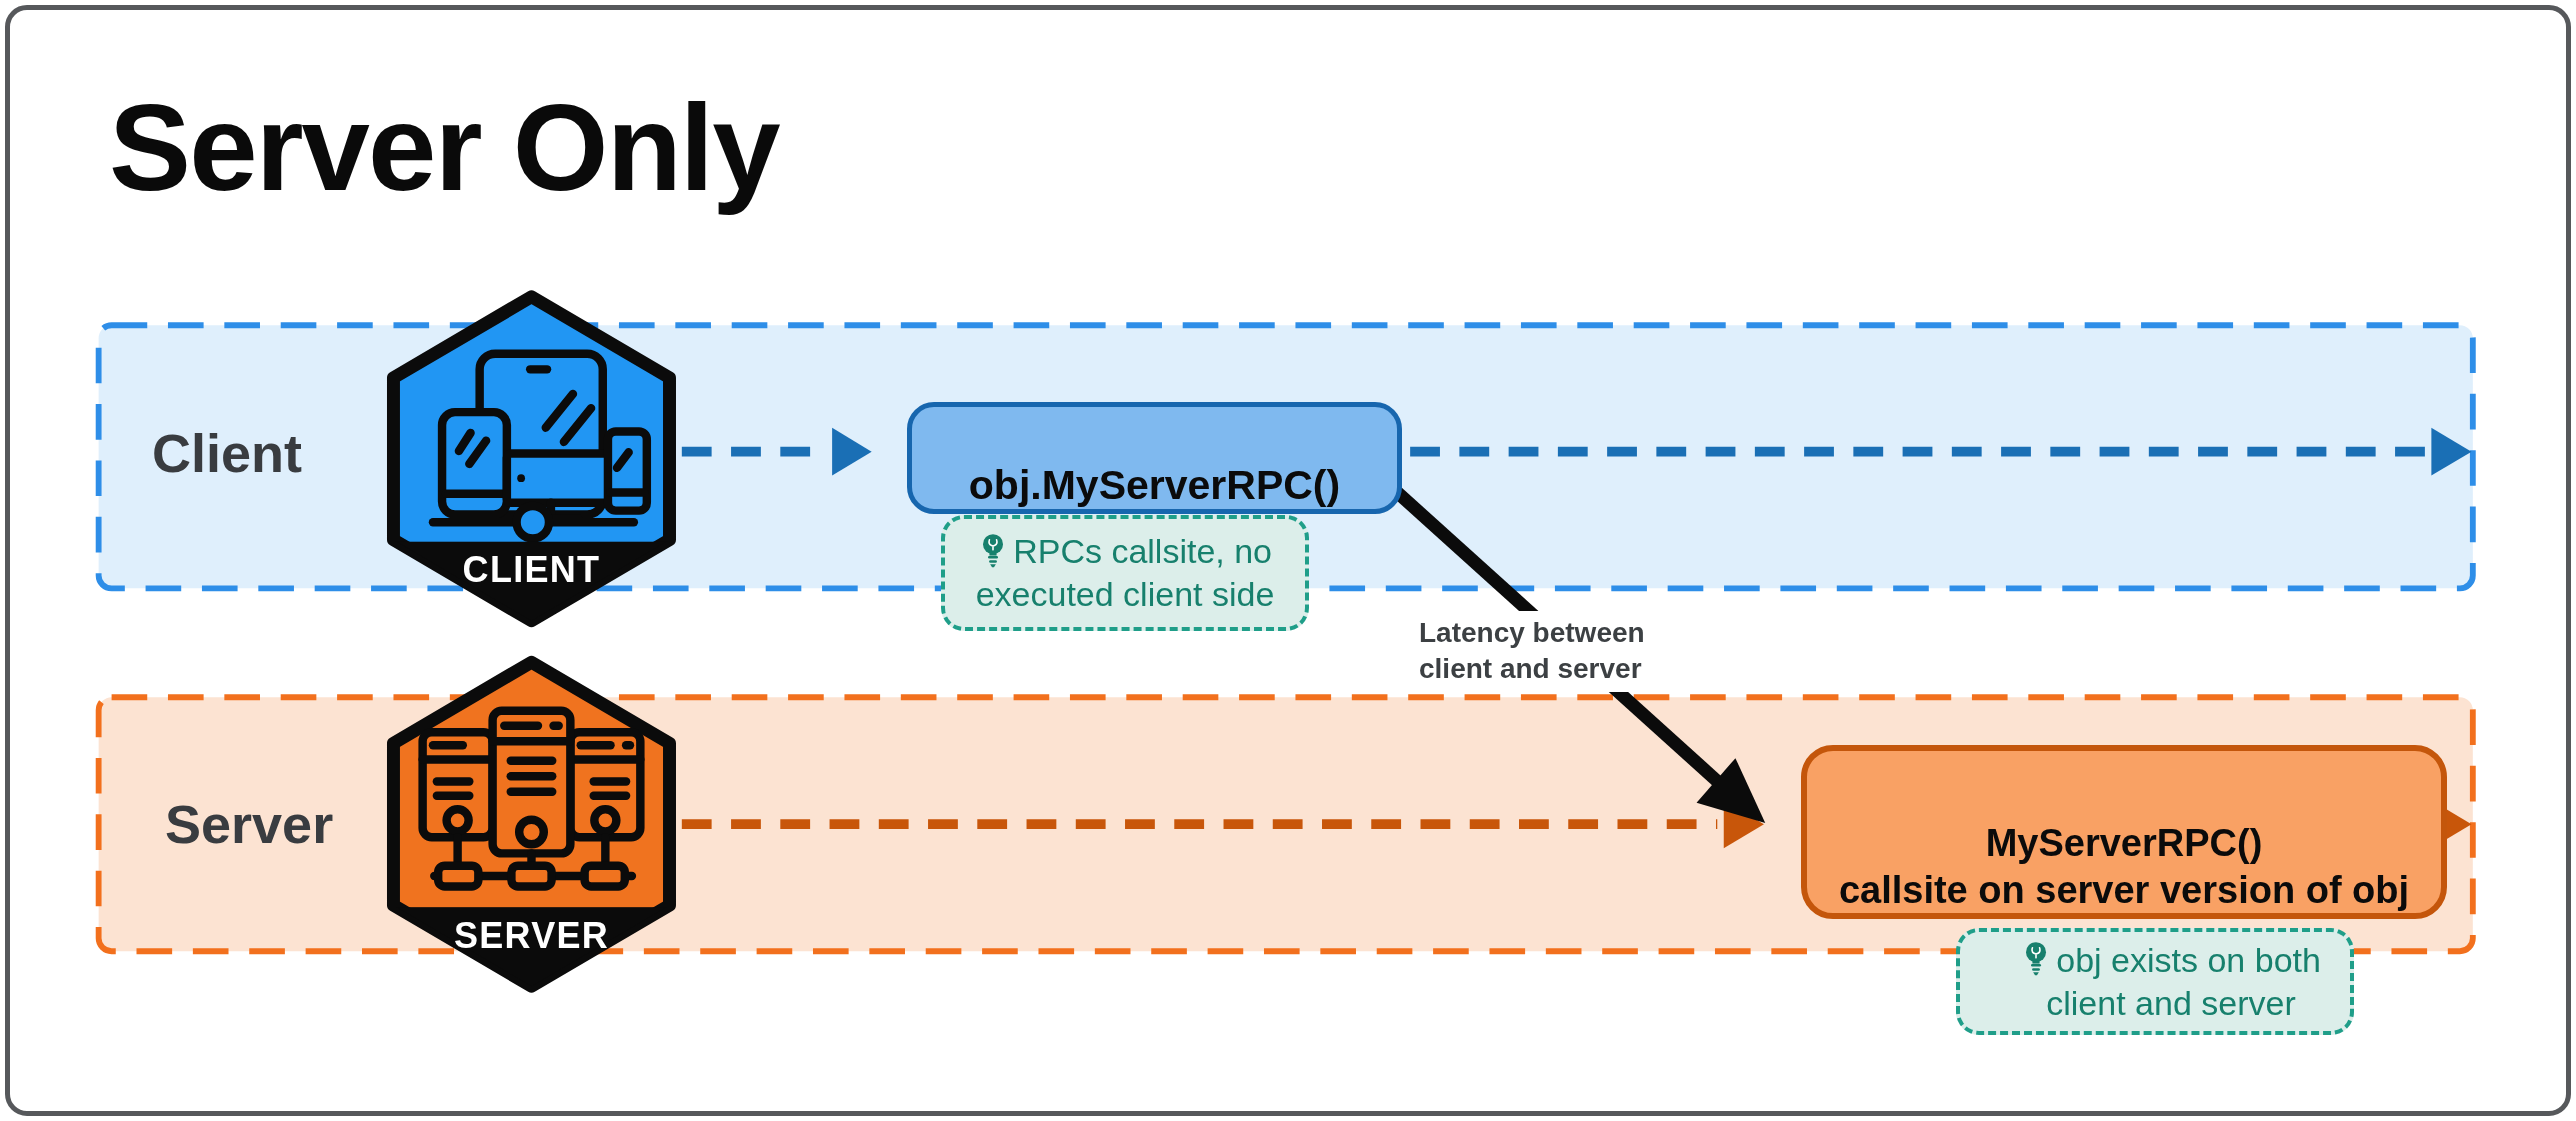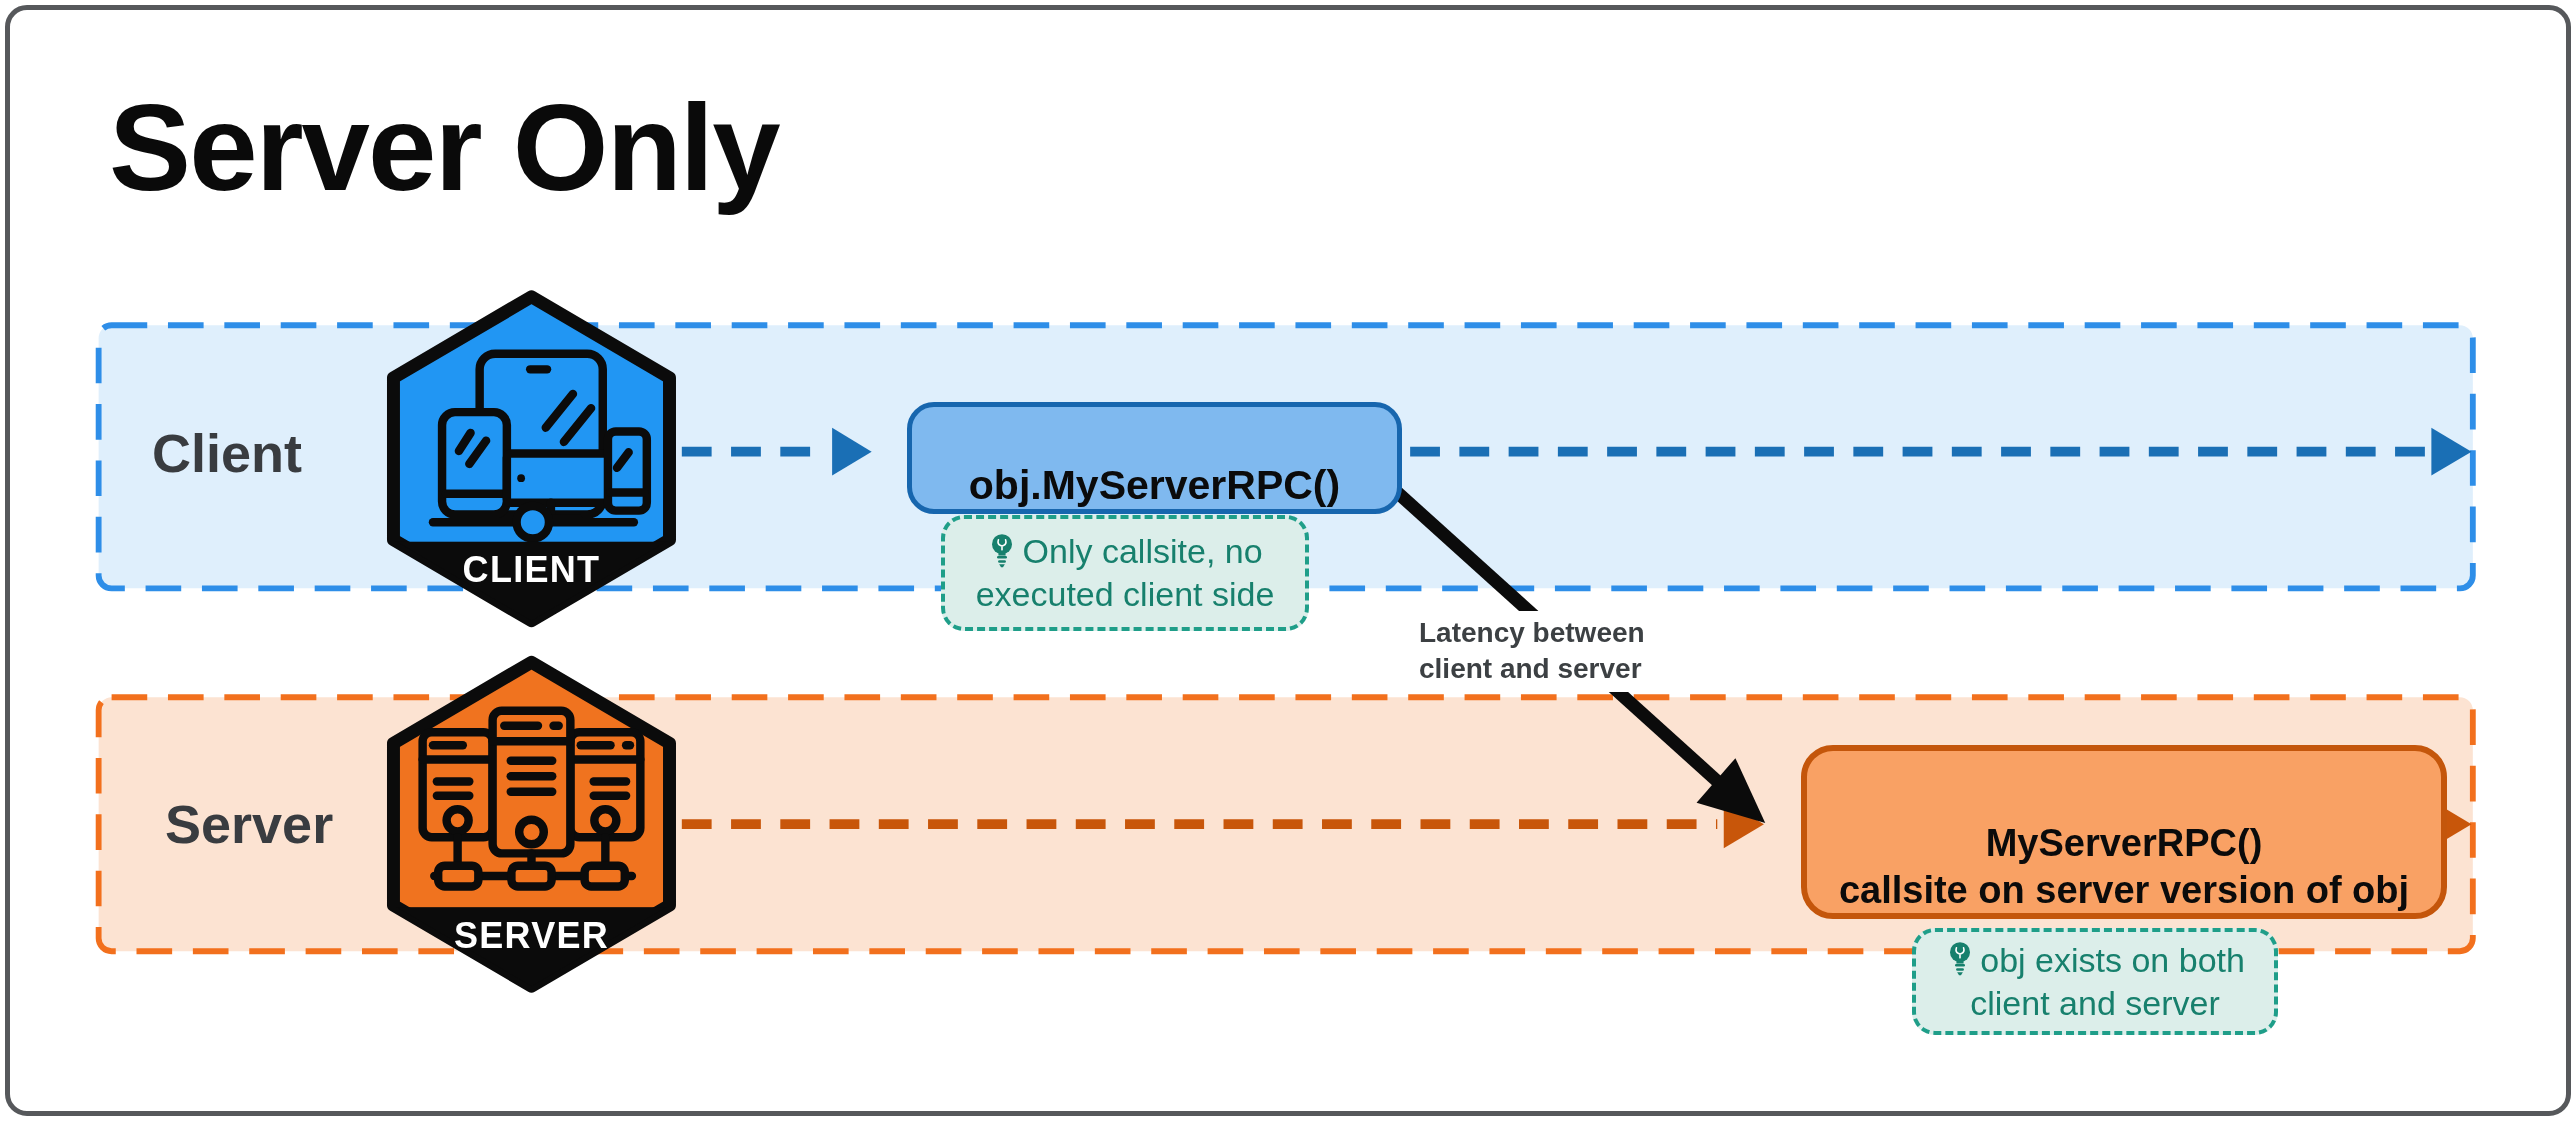--- a/index.html
+++ b/index.html
@@ -43,21 +43,21 @@
     background:#f9a164;border:6.5px solid #c4560b;border-radius:32px;
     font-size:38px;line-height:1.22;
   }
   .callout{
     position:absolute;display:flex;flex-direction:column;align-items:center;justify-content:center;
     background:#dceeea;border:4.5px dashed #1f9e89;border-radius:23px;
     color:#17806d;font-size:34px;line-height:1.26;text-align:center;
   }
   .callout .row{display:flex;align-items:center;justify-content:center;gap:5.2px;}
   .callout-client{left:941px;top:515px;width:360px;height:108px;}
-  .callout-server{left:1912px;top:928px;width:358px;height:99px;}
+  .callout-server{left:1956px;top:928px;width:358px;height:99px;padding-left:32px;}
   .bulb{flex:0 0 auto;}
   .arrow-label{
     position:absolute;left:1419px;top:611px;width:280px;
     background:#ffffff;text-align:left;
     font-size:28px;font-weight:bold;color:#3c4043;line-height:1.3;padding:3.9px 0;
   }
 </style>
 </head>
 <body>
 
@@ -175,21 +175,21 @@
   <div class="callout callout-client">
     <span class="row">
       <svg class="bulb" width="30" height="40" viewBox="0 0 40 56">
         <circle cx="20" cy="17" r="14" fill="#17806d"></circle>
         <rect x="15" y="27" width="10" height="6" fill="#17806d"></rect>
         <path d="M15 11 q-2 6 3 8 M25 11 q2 6 -3 8 M20 19 v6" stroke="#ffffff" stroke-width="2.2" fill="none" stroke-linecap="round"></path>
         <rect x="13" y="33.5" width="14" height="3.6" rx="1.8" fill="#17806d"></rect>
         <rect x="14.5" y="39.5" width="11" height="3.6" rx="1.8" fill="#17806d"></rect>
         <path d="M16 45 h8 l-2.6 4.5 h-2.8 z" fill="#17806d"></path>
       </svg>
-      <span>Only callsite, no</span>
+      <span>RPCs callsite, no</span>
     </span>
     <span>executed client side</span>
   </div>
 
   <div class="callout callout-server">
     <span class="row">
       <svg class="bulb" width="30" height="40" viewBox="0 0 40 56">
         <circle cx="20" cy="17" r="14" fill="#17806d"></circle>
         <rect x="15" y="27" width="10" height="6" fill="#17806d"></rect>
         <path d="M15 11 q-2 6 3 8 M25 11 q2 6 -3 8 M20 19 v6" stroke="#ffffff" stroke-width="2.2" fill="none" stroke-linecap="round"></path>

